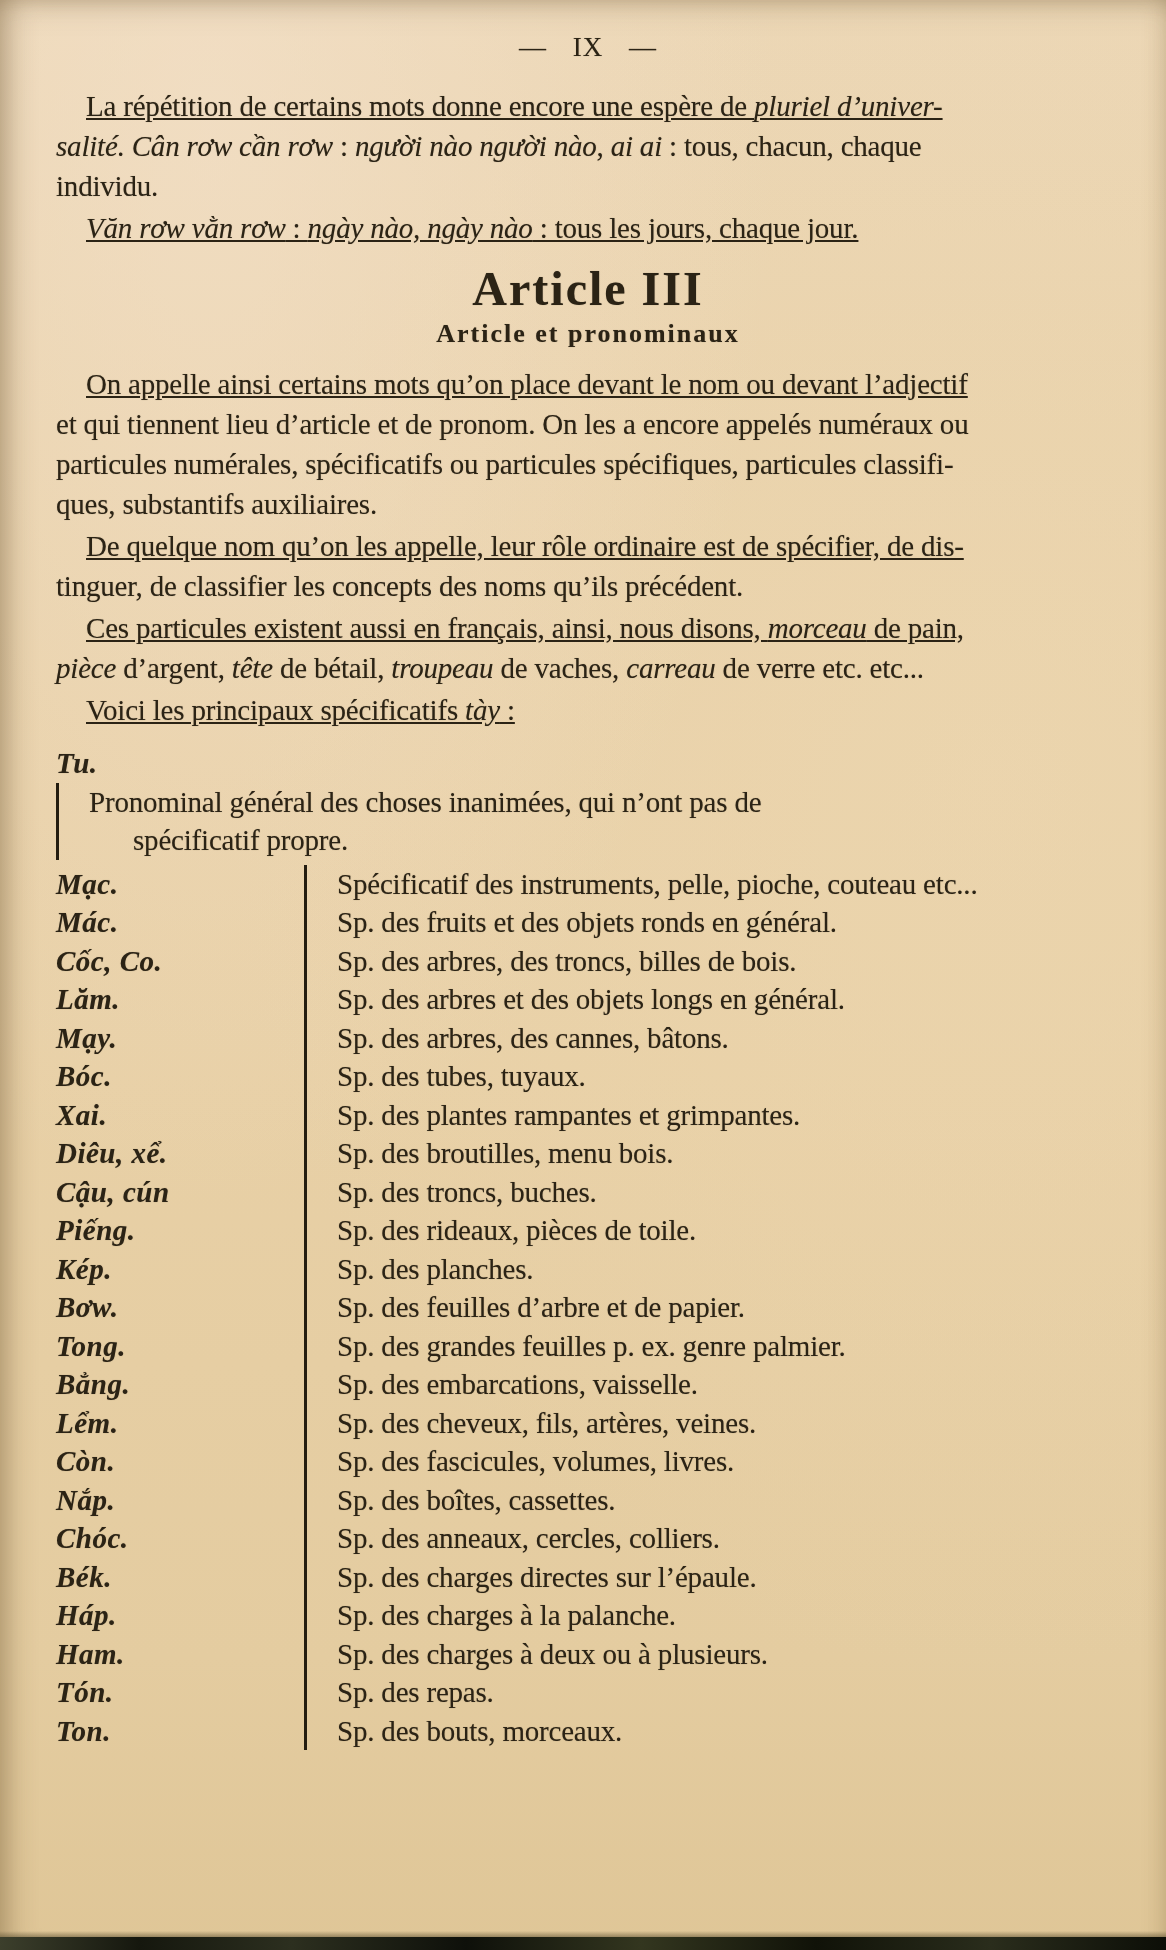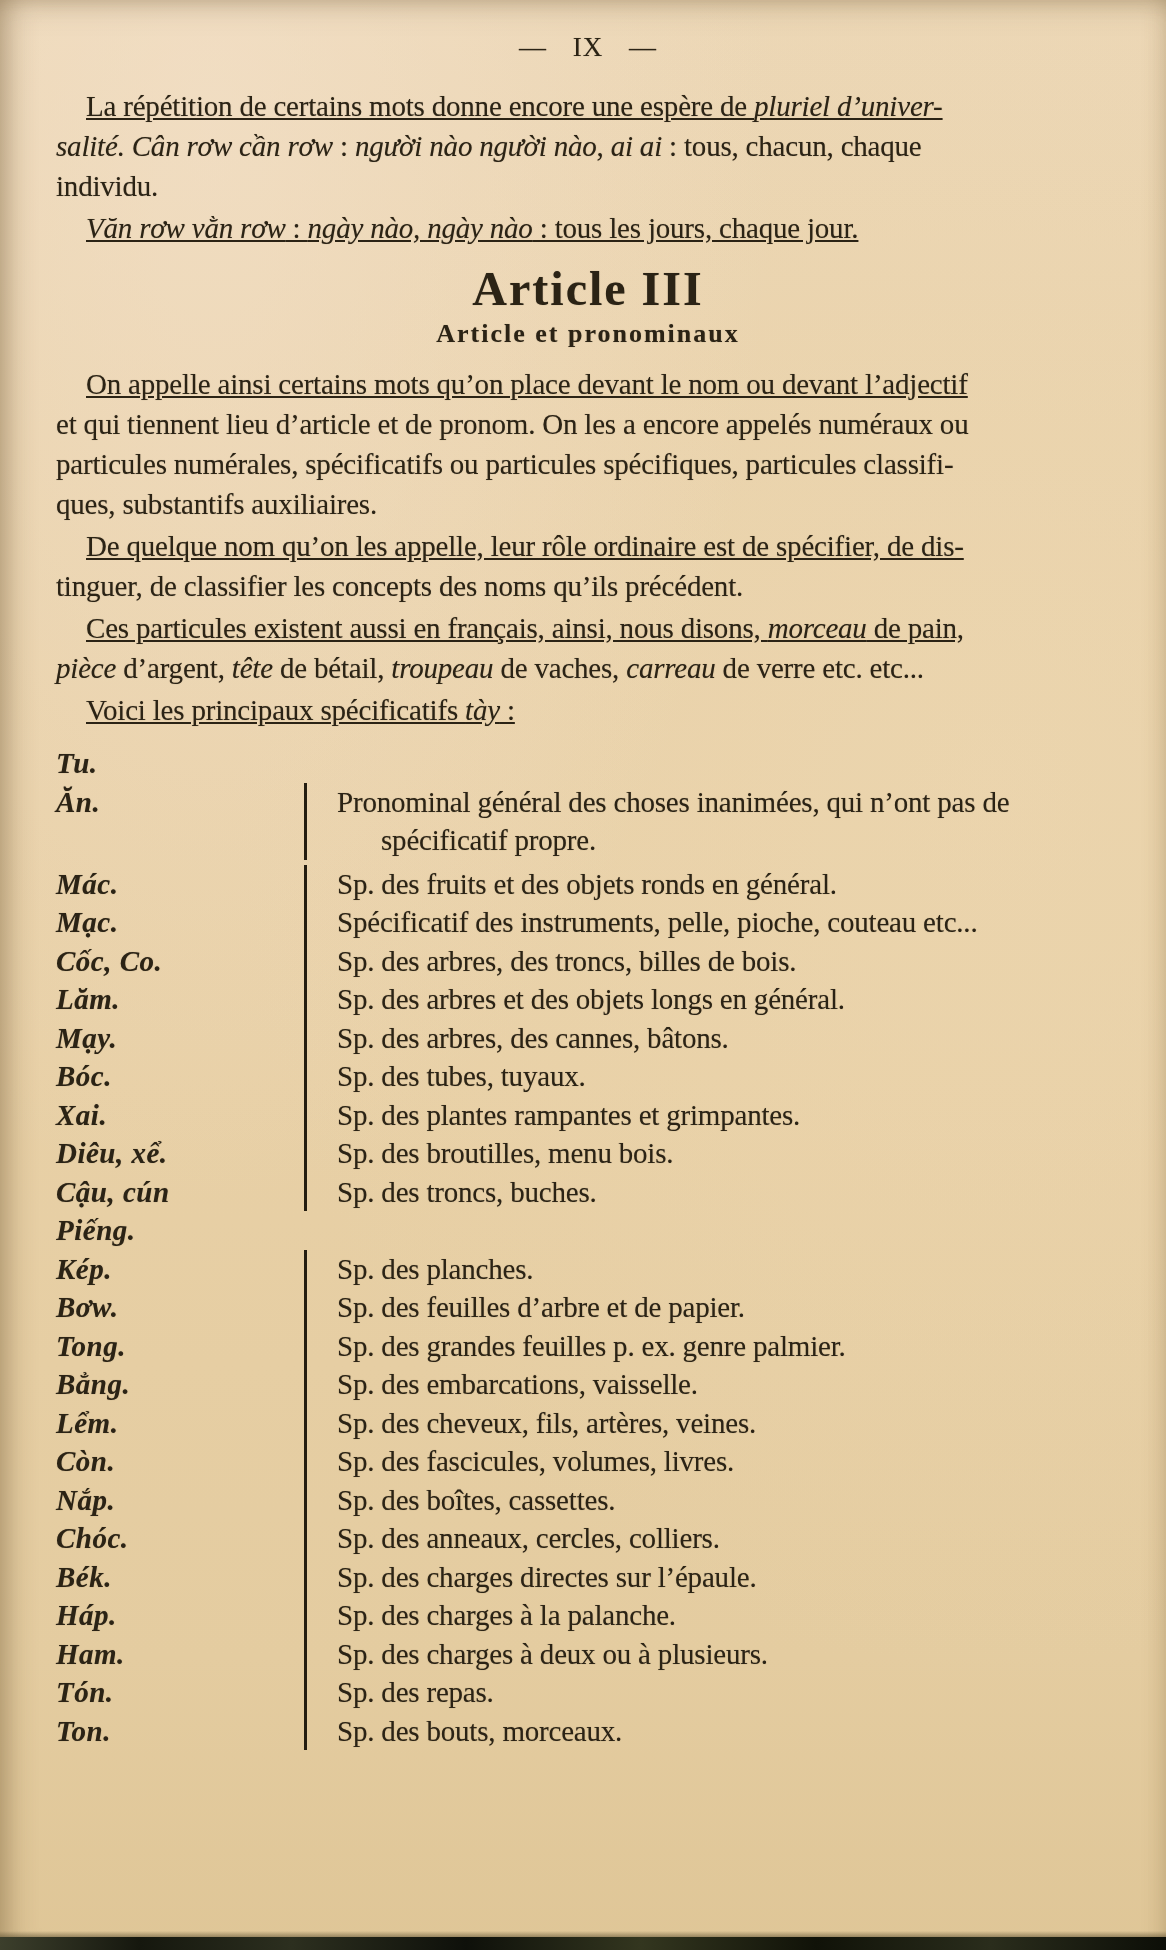--- a/index.html
+++ b/index.html
@@ -84,39 +84,38 @@
       <div class="para">
         <div class="line first"><span>Voici les principaux spécificatifs </span><span class="it">tày</span><span> :</span></div>
       </div>
     </div>
 
   <div id="spec-table">
       <div class="trow">
         <div class="term">Tu.</div>
       </div>
       <div class="trow gap">
-        <div class="term">Ăn.</div>
         <div class="defs">
           <div class="defline">Pronominal général des choses inanimées, qui n’ont pas de</div>
           <div class="defline cont">spécificatif propre.</div>
         </div>
       </div>
       <div class="trow">
+        <div class="term">Mạc.</div>
+        <div class="defs">
+          <div class="defline">Spécificatif des instruments, pelle, pioche, couteau etc...</div>
+        </div>
+      </div>
+      <div class="trow">
         <div class="term">Mác.</div>
         <div class="defs">
           <div class="defline">Sp. des fruits et des objets ronds en général.</div>
         </div>
       </div>
       <div class="trow">
-        <div class="term">Mạc.</div>
-        <div class="defs">
-          <div class="defline">Spécificatif des instruments, pelle, pioche, couteau etc...</div>
-        </div>
-      </div>
-      <div class="trow">
         <div class="term">Cốc, Co.</div>
         <div class="defs">
           <div class="defline">Sp. des arbres, des troncs, billes de bois.</div>
         </div>
       </div>
       <div class="trow">
         <div class="term">Lăm.</div>
         <div class="defs">
           <div class="defline">Sp. des arbres et des objets longs en général.</div>
         </div>
@@ -146,20 +145,23 @@
         </div>
       </div>
       <div class="trow">
         <div class="term">Cậu, cún</div>
         <div class="defs">
           <div class="defline">Sp. des troncs, buches.</div>
         </div>
       </div>
       <div class="trow">
         <div class="term">Piếng.</div>
+        <div class="defs">
+          <div class="defline">Sp. des rideaux, pièces de toile.</div>
+        </div>
       </div>
       <div class="trow">
         <div class="term">Kép.</div>
         <div class="defs">
           <div class="defline">Sp. des planches.</div>
         </div>
       </div>
       <div class="trow">
         <div class="term">Bơw.</div>
         <div class="defs">

